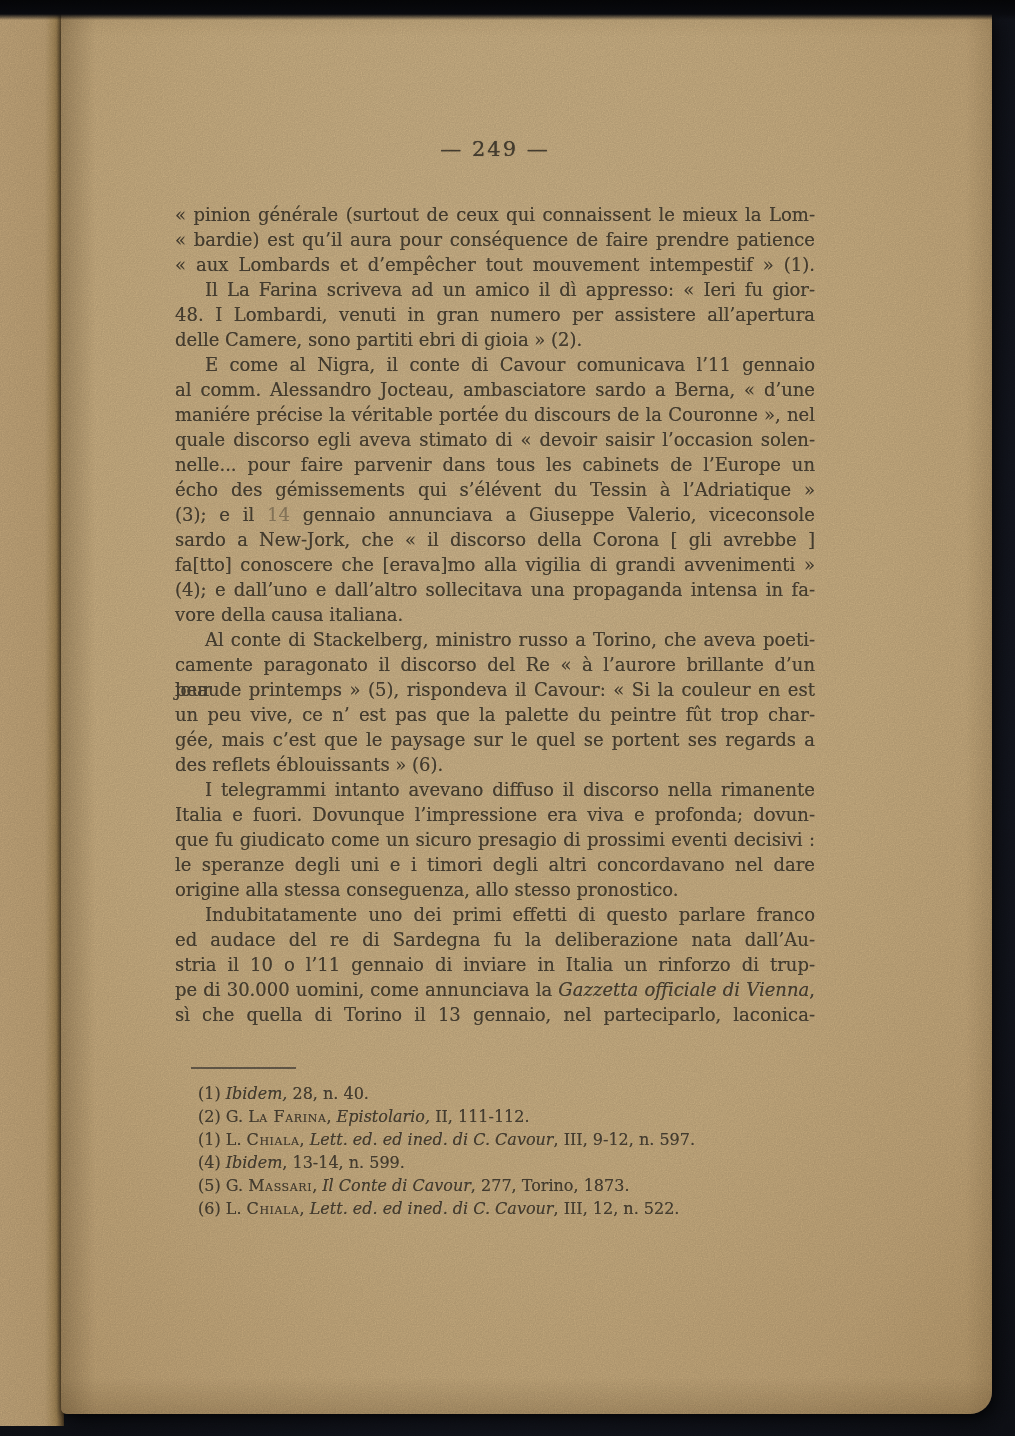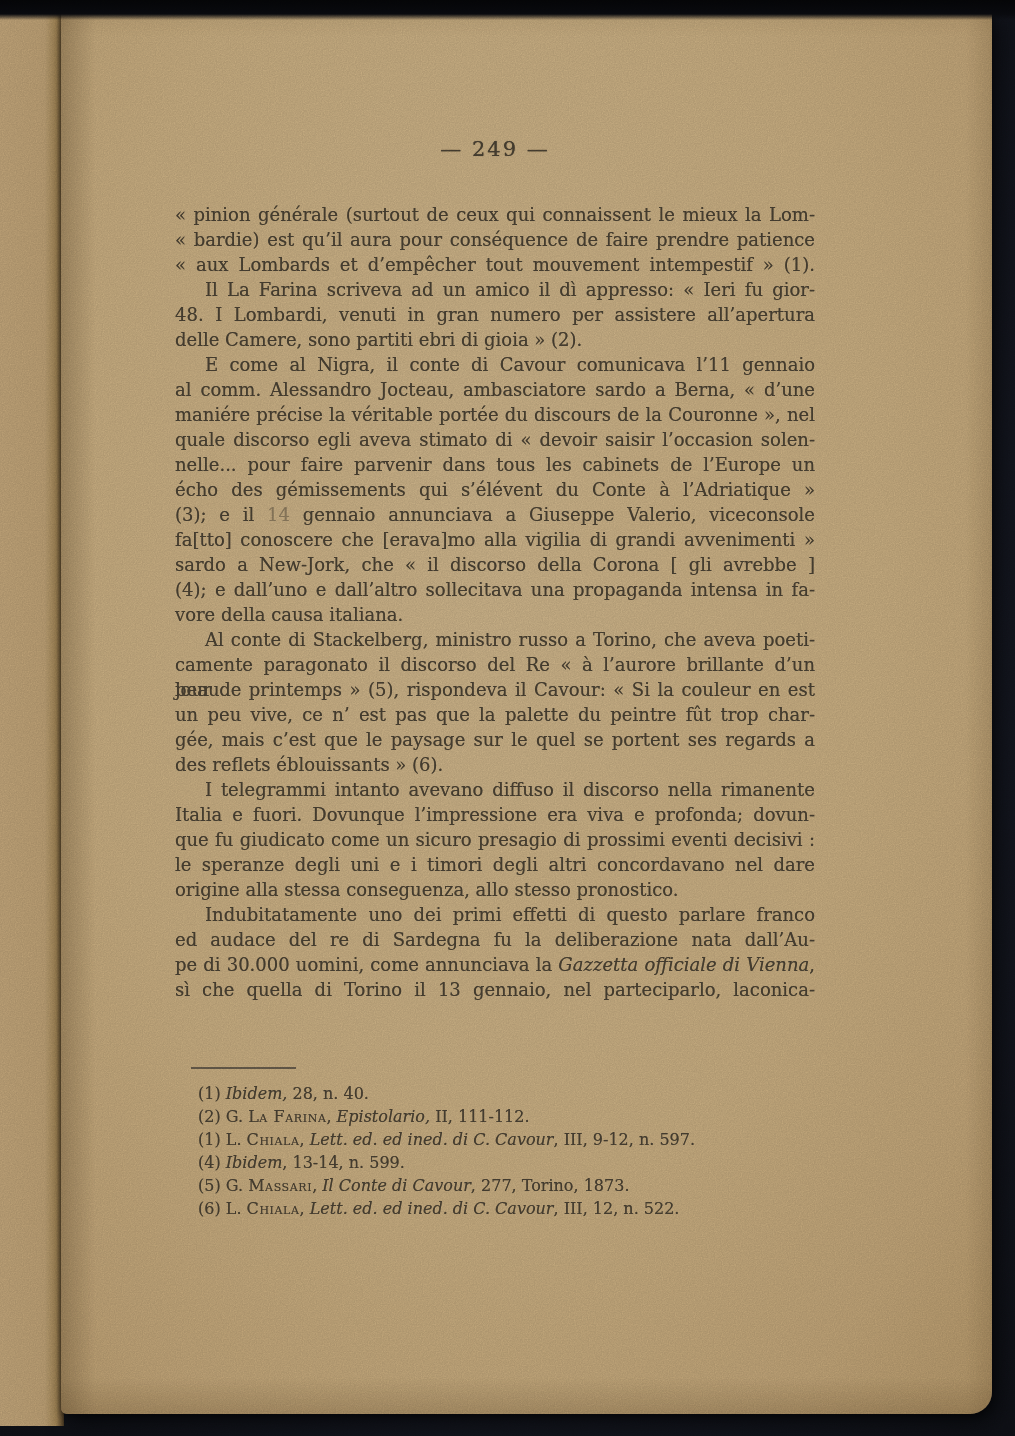--- a/index.html
+++ b/index.html
@@ -101,24 +101,24 @@
           <div class="ln ind"><span>Il La Farina scriveva ad un amico il dì appresso: « Ieri fu gior-</span></div>
           <div class="ln"><span>48. I Lombardi, venuti in gran numero per assistere all’apertura</span></div>
           <div class="ln end"><span>delle Camere, sono partiti ebri di gioia » (2).</span></div>
         </div>
         <div>
           <div class="ln ind"><span>E come al Nigra, il conte di Cavour comunicava l’11 gennaio</span></div>
           <div class="ln"><span>al comm. Alessandro Jocteau, ambasciatore sardo a Berna, « d’une</span></div>
           <div class="ln"><span>maniére précise la véritable portée du discours de la Couronne », nel</span></div>
           <div class="ln"><span>quale discorso egli aveva stimato di « devoir saisir l’occasion solen-</span></div>
           <div class="ln"><span>nelle... pour faire parvenir dans tous les cabinets de l’Europe un</span></div>
-          <div class="ln"><span>écho des gémissements qui s’élévent du Conte à l’Adriatique »</span></div>
+          <div class="ln"><span>écho des gémissements qui s’élévent du Tessin à l’Adriatique »</span></div>
           <div class="ln"><span>(3); e il </span><span class="faded">14</span><span> gennaio annunciava a Giuseppe Valerio, viceconsole</span></div>
+          <div class="ln"><span>sardo a New-Jork, che « il discorso della Corona [ gli avrebbe ]</span></div>
           <div class="ln"><span>fa[tto] conoscere che [erava]mo alla vigilia di grandi avvenimenti »</span></div>
-          <div class="ln"><span>sardo a New-Jork, che « il discorso della Corona [ gli avrebbe ]</span></div>
           <div class="ln"><span>(4); e dall’uno e dall’altro sollecitava una propaganda intensa in fa-</span></div>
           <div class="ln end"><span>vore della causa italiana.</span></div>
         </div>
         <div>
           <div class="ln ind"><span>Al conte di Stackelberg, ministro russo a Torino, che aveva poeti-</span></div>
           <div class="ln"><span>camente paragonato il discorso del Re « à l’aurore brillante d’un beau</span></div>
           <div class="ln"><span>jour de printemps » (5), rispondeva il Cavour: « Si la couleur en est</span></div>
           <div class="ln"><span>un peu vive, ce n’ est pas que la palette du peintre fût trop char-</span></div>
           <div class="ln"><span>gée, mais c’est que le paysage sur le quel se portent ses regards a</span></div>
           <div class="ln end"><span>des reflets éblouissants » (6).</span></div>
@@ -126,20 +126,21 @@
         <div>
           <div class="ln ind"><span>I telegrammi intanto avevano diffuso il discorso nella rimanente</span></div>
           <div class="ln"><span>Italia e fuori. Dovunque l’impressione era viva e profonda; dovun-</span></div>
           <div class="ln"><span>que fu giudicato come un sicuro presagio di prossimi eventi decisivi :</span></div>
           <div class="ln"><span>le speranze degli uni e i timori degli altri concordavano nel dare</span></div>
           <div class="ln end"><span>origine alla stessa conseguenza, allo stesso pronostico.</span></div>
         </div>
         <div>
           <div class="ln ind"><span>Indubitatamente uno dei primi effetti di questo parlare franco</span></div>
           <div class="ln"><span>ed audace del re  di Sardegna fu la deliberazione nata dall’Au-</span></div>
+          <div class="ln"><span>stria il 10 o l’11 gennaio di inviare in Italia un rinforzo di trup-</span></div>
           <div class="ln"><span>pe di 30.000 uomini, come annunciava la </span><span class="it">Gazzetta officiale di Vienna</span><span>,</span></div>
           <div class="ln"><span>sì che quella di Torino il 13 gennaio, nel parteciparlo, laconica-</span></div>
         </div>
       </div>
     <div class="rule"></div>
     <div class="footnotes" id="footnotes">
         <div class="fn"><span>(1) </span><span class="it">Ibidem,</span><span> 28, n. 40.</span></div>
         <div class="fn"><span>(2) G. </span><span class="sc">La Farina</span><span>, </span><span class="it">Epistolario,</span><span> II, 111-112.</span></div>
         <div class="fn"><span>(1) L. </span><span class="sc">Chiala</span><span>, </span><span class="it">Lett. ed. ed ined. di C. Cavour</span><span>, III, 9-12, n. 597.</span></div>
         <div class="fn"><span>(4) </span><span class="it">Ibidem</span><span>, 13-14, n. 599.</span></div>

